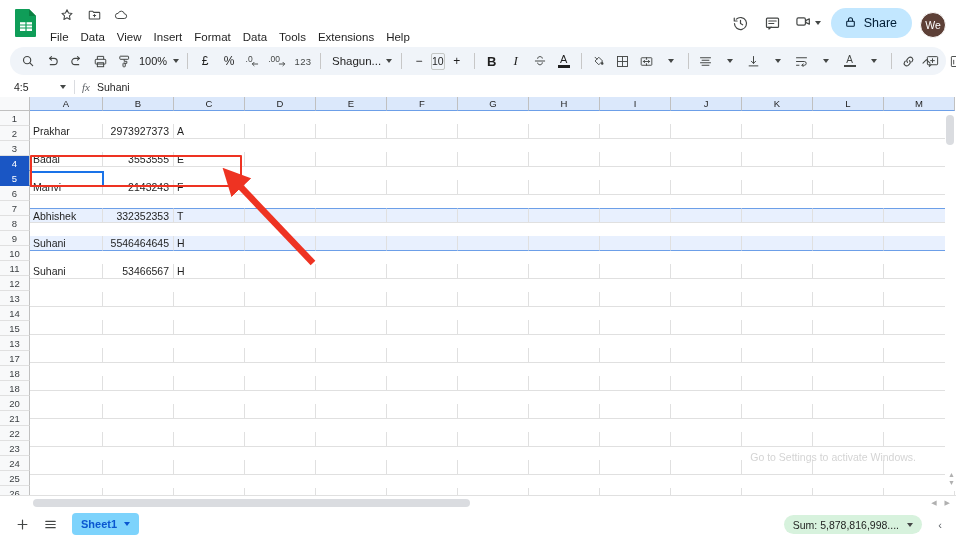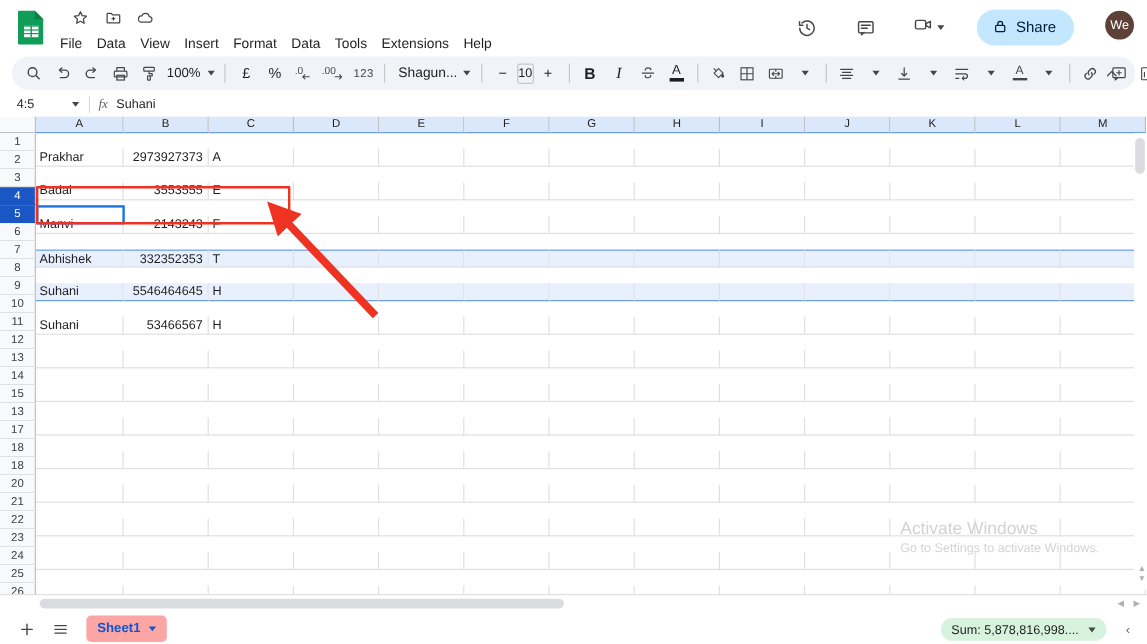--- a/index.html
+++ b/index.html
@@ -34,21 +34,21 @@
     cursor: pointer;
   }
   .menu-row { display: flex; align-items: center; height: 18px; margin-top: 2px; }
   .menu-item {
     font-size: 11.5px; color: #1f1f1f; padding: 1px 6px;
     border-radius: 4px; cursor: pointer; white-space: nowrap;
   }
   .menu-item:first-child { padding-left: 2px; }
   .header-right {
     position: absolute; right: 10px; top: 8px;
-    display: flex; align-items: flex-start; gap: 19px;
+    display: flex; align-items: flex-end; gap: 2px;
   }
   .hdr-icon-btn {
     width: 30px; height: 30px; border-radius: 50%;
     display: flex; align-items: center; justify-content: center;
     color: #444746; cursor: pointer;
   }
   .meet-btn {
     display: flex; align-items: center; gap: 1px; height: 30px;
     padding: 0 2px 0 4px; border-radius: 15px; cursor: pointer; color: #444746;
   }
@@ -198,21 +198,21 @@
     height: 30px; width: 956px; display:flex; align-items:center;
     background:#fff; padding-left: 8px; position: relative;
   }
   .bb-icon {
     width:28px;height:28px;border-radius:50%;
     display:flex;align-items:center;justify-content:center;
     color:#444746;cursor:pointer;
   }
   .sheet-tab {
     display:flex;align-items:center;gap:7px;height:22px;
-    padding:0 9px; background:#fca5a5; border-radius:4px;
+    padding:0 9px; background:#7dd3fc; border-radius:4px;
     font-size:11px;color:#0b57d0;font-weight:bold;cursor:pointer;
     margin-left:8px;
   }
   .sum-chip {
     position:absolute; right: 34px; top: 6px;
     display:flex;align-items:center;gap:8px;height:19px;
     padding:0 9px; background:#d7f2dd; border-radius:10px;
     font-size:10.5px;color:#1f1f1f;cursor:pointer;
   }
   .bottom-collapse {
@@ -927,21 +927,20 @@
   <svg class="anno-arrow" width="956" height="412">
     <defs>
       <marker id="arrowhead" markerWidth="4.2" markerHeight="4.2" refX="1.2" refY="2.1" orient="auto">
         <path d="M0,0 L4.2,2.1 L0,4.2 z" fill="#ee3322"></path>
       </marker>
     </defs>
     <line x1="313" y1="166" x2="236" y2="85" stroke="#ee3322" stroke-width="6.5" stroke-linecap="butt" marker-end="url(#arrowhead)"></line>
   </svg>
 
   <div class="watermark">
-    <div class="wm1">Activate Windows</div>
     <div class="wm2">Go to Settings to activate Windows.</div>
   </div>
 
   <div class="vscroll">
     <div class="vthumb"></div>
     <div class="vbtns">▲<br>▼</div>
   </div>
 
   <div class="hscroll-row">
     <div class="hthumb"></div>

